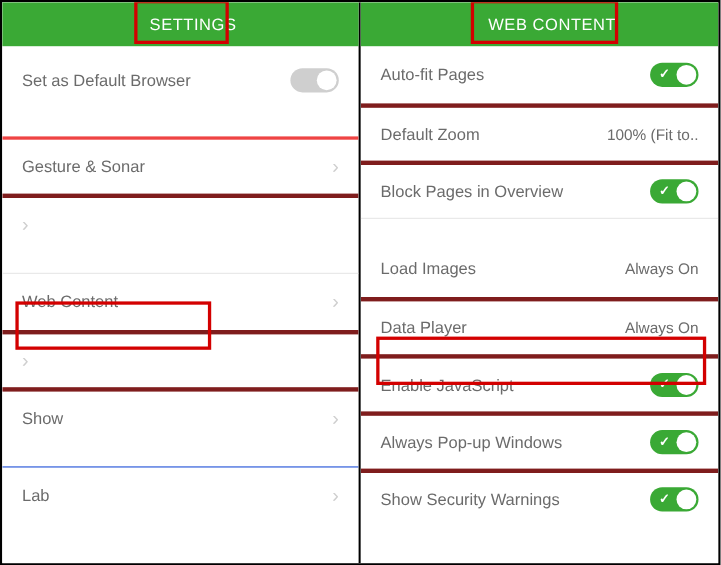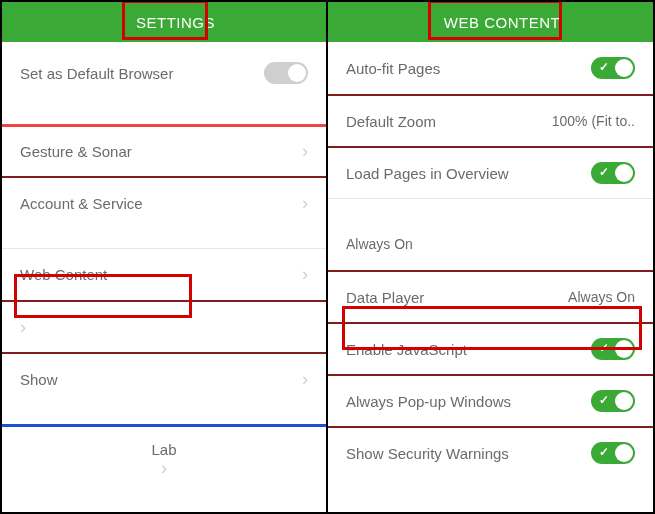--- a/index.html
+++ b/index.html
@@ -5,22 +5,22 @@
   * { box-sizing: border-box; margin: 0; padding: 0; }
   html, body { width: 655px; height: 514px; font-family: -apple-system, Helvetica, Arial, sans-serif; background: #fff; }
   body { border: 2px solid #000; display: flex; }
   .panel { height: 100%; display: flex; flex-direction: column; background: #fff; }
   .panel.left { width: 327px; border-right: 2px solid #000; }
   .panel.right { width: 326px; }
   .header { height: 40px; background: #3aa935; display: flex; align-items: center; justify-content: center; position: relative; padding-left: 23px; }
   .header-title { color: #fff; font-size: 15px; letter-spacing: 0.5px; font-weight: 500; }
   .header .highlight { position: absolute; border: 3px solid #d30000; pointer-events: none; }
   .list { flex: 1; overflow: hidden; }
-  .row { display: flex; align-items: center; justify-content: space-between; padding: 14px 18px; height: 52px; }
-  .row + .row { border-top: 2px solid #7f1d1d; }
+  .row { display: flex; align-items: center; justify-content: space-between; padding: 0 18px; height: 52px; }
+  .row + .row { border-top: 4px solid #7f1d1d; }
   .row.tall { height: 62px; }
   .row.first { border-top: none; }
   .group-sep { height: 20px; }
   .label { color: #6b6b6b; font-size: 15px; }
   .value { color: #6b6b6b; font-size: 14px; text-align: center; }
   .chevron { color: #cfcfcf; font-size: 18px; }
   
   .toggle { width: 44px; height: 22px; border-radius: 11px; position: relative; }
   .toggle.off { background: #cfcfcf; }
   .toggle.on  { background: #3aa935; }
@@ -46,37 +46,36 @@
       <span class="toggle off">
           <span class="knob"></span>
         </span>
     </div>
     <div class="group-sep"></div>
     <div class="row" style="border-top:3px solid #ef4444;">
       <span class="label">Gesture &amp; Sonar</span>
       <span class="chevron">›</span>
     </div>
     <div class="row">
-      <span class="label">Account &amp; Service</span>
       <span class="chevron">›</span>
     </div>
     <div class="group-sep"></div>
     <div class="row" style="border-top:1px solid #e7e7e7;">
       <span class="label">Web Content</span>
       <span class="chevron">›</span>
     </div>
     <div class="row">
       <span class="chevron">›</span>
     </div>
     <div class="row">
       <span class="label">Show</span>
       <span class="chevron">›</span>
     </div>
     <div class="group-sep"></div>
-    <div class="row" style="border-top:3px solid #1d4ed8;flex-direction:column;">
+    <div class="row" style="border-top:1px solid #1d4ed8;">
       <span class="label">Lab</span>
       <span class="chevron">›</span>
     </div>
   </div>
   <div class="hl" style="left:12px; top:272px; width:178px; height:44px;"></div>
 </div>
 
 <div class="panel right">
   <div class="header">
     <span class="header-title">WEB CONTENT</span>
@@ -88,28 +87,29 @@
       <span class="toggle on">
           <span class="check">✓</span>
           <span class="knob"></span>
         </span>
     </div>
     <div class="row">
       <span class="label">Default Zoom</span>
       <span class="value">100% (Fit to..</span>
     </div>
     <div class="row">
-      <span class="label">Load Pages in Overview</span>
+      <span class="label">Block Pages in Overview</span>
       <span class="toggle on">
           <span class="check">✓</span>
           <span class="knob"></span>
         </span>
     </div>
     <div class="group-sep" style="border-top:1px solid #e7e7e7;"></div>
     <div class="row">
+      <span class="label">Load Images</span>
       <span class="value">Always On</span>
     </div>
     <div class="row">
       <span class="label">Data Player</span>
       <span class="value">Always On</span>
     </div>
     <div class="row">
       <span class="label">Enable JavaScript</span>
       <span class="toggle on">
           <span class="check">✓</span>

